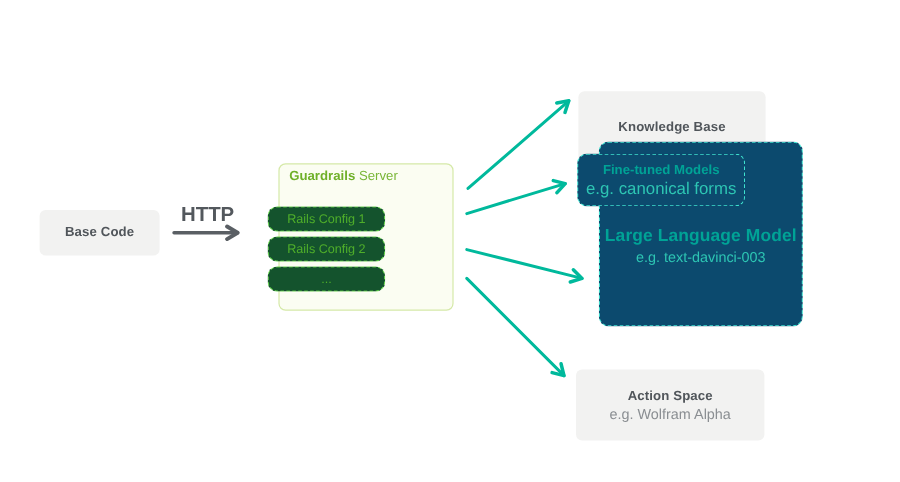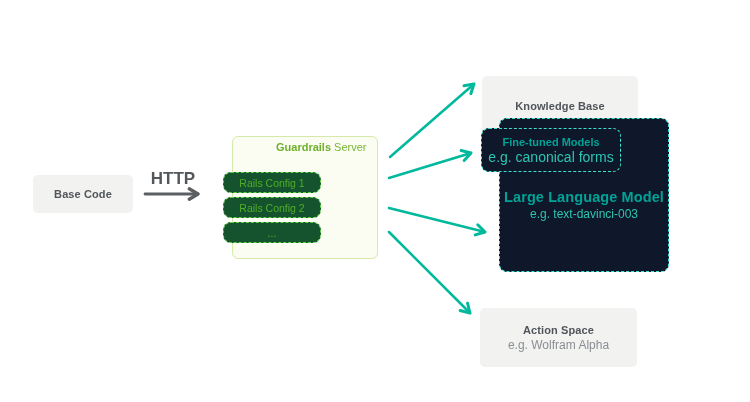--- a/index.html
+++ b/index.html
@@ -22,33 +22,33 @@
   .user-box { left:33px; top:175px; width:100px; height:38px; }
 
   
   .http-label { position:absolute; left:143px; top:169px; width:60px; text-align:center;
     font-size:17px; font-weight:700; color:#53585d; }
 
   
   .server-box { position:absolute; left:232px; top:136px; width:146px; height:123px;
     background:#fbfdf2; border:1.5px solid #d5e9a8; border-radius:6px; }
   .server-title { position:absolute; left:241px; top:141px; font-size:11px; color:#79b637; }
-  .server-title b { font-weight:700; color:#6fb029;margin-left:35px; }
+  .server-title b { font-weight:700; color:#6fb029; }
 
   .config-box { position:absolute; left:223px; width:98px; height:21px;
     background:#14532d; border:1.5px dashed #63d24b; border-radius:8px;
     display:flex; align-items:center; justify-content:center;
     font-size:10.5px; color:#4fae2a; }
   .cfg1 { top:172px; } .cfg2 { top:197px; } .cfg3 { top:222px; }
 
   
   .kb-box { left:482px; top:48px; width:156px; height:59px;margin-top:28px; }
   .action-box { left:480px; top:284px; width:157px; height:59px;margin-top:24px; }
 
-  .cyan-box { background:#0f172a; border:1.5px dashed #3fe2cf; border-radius:8px; }
+  .cyan-box { background:#0c4a6e; border:1.5px dashed #3fe2cf; border-radius:8px; }
   .llm-box { position:absolute; left:499px; top:118px; width:170px; height:154px; z-index:1; }
   .llm-text { position:absolute; top:70px; left:0; width:100%; text-align:center; }
   .llm-title { font-size:14.5px; font-weight:700; color:#00a396; letter-spacing:.1px; }
   .llm-sub { font-size:12px; color:#2dc5b3; margin-top:2px; }
 
   .ft-box { left:481px; top:128px; width:140px; height:44px; z-index:2; }
   .ft-title { font-size:11px; font-weight:700; color:#00a396; }
   .ft-sub { font-size:14px; color:#2dc5b3; margin-top:1px; }
 
   

